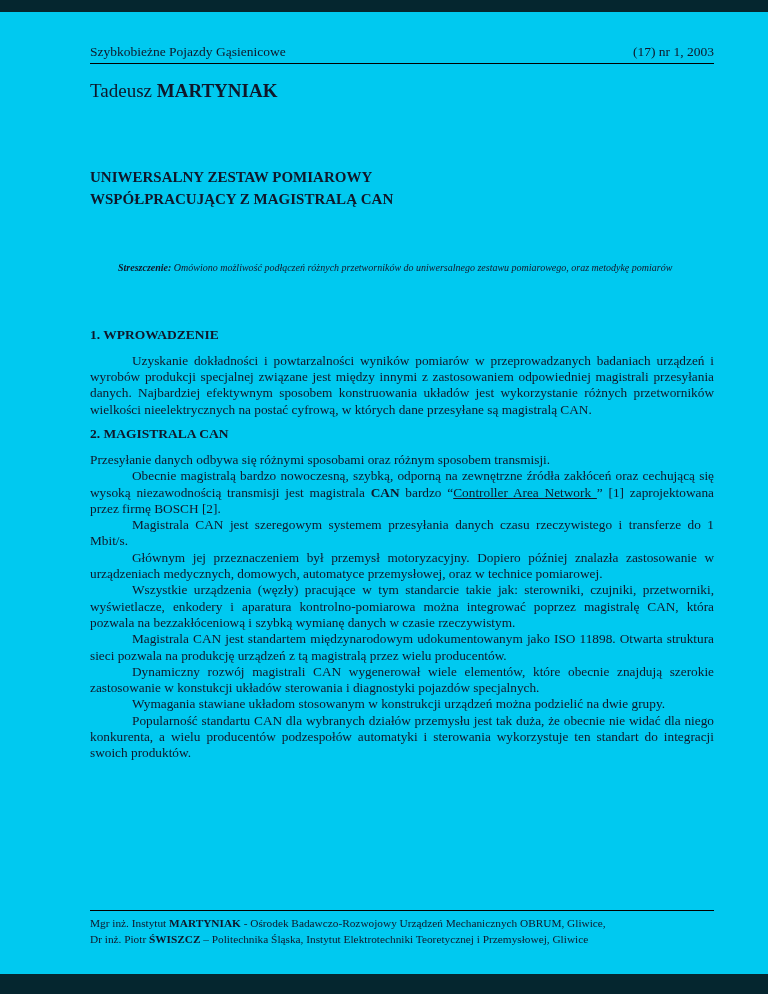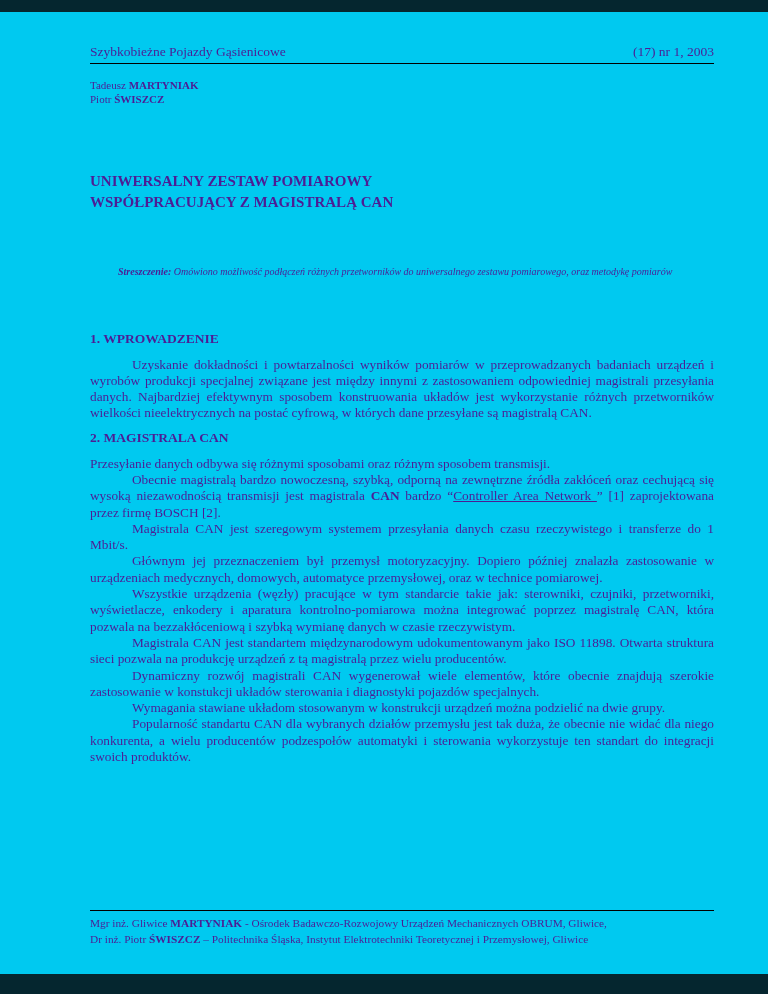--- a/index.html
+++ b/index.html
@@ -21,21 +21,21 @@
   }
   .content {
     position:absolute; left:90px; right:54px; top:44px;
   }
   .header-row {
     display:flex; justify-content:space-between; align-items:flex-end;
     font-size:13.5px;
     border-bottom:1.5px solid #000;
     padding-bottom:3px;
   }
-  .authors { margin-top:15px; font-size:11px; line-height:1.25; }
+  .authors { margin-top:15px; font-size:19px; line-height:1.25; }
   .article-title {
     margin-top:64px;
     text-align:left;
     font-weight:bold;
     font-size:15px;
     line-height:1.45;
   }
   .abstract {
     margin-top:51px;
     font-size:10px;
@@ -65,34 +65,33 @@
     border-top:1px solid #000;
     padding-top:5px;
     font-size:11.3px;
     line-height:1.4;
     text-align:justify;
   }
 </style>
 </head>
 <body>
 
-<div class="page" style="--bg: #00c9f0; --bar: #05262f; color: #4c1d95;">
+<div class="page" style="--bg: #00c9f0; --bar: #05262f; color: #0f172a;">
 
   <div class="scan-bar-top"></div>
 
   <div class="content">
 
     <div class="header-row">
       <span>Szybkobieżne Pojazdy Gąsienicowe</span>
       <span>(17) nr 1, 2003</span>
     </div>
 
     <div class="authors">
       <div><span>Tadeusz </span><span class="b">MARTYNIAK</span></div>
-      <div><span>Piotr </span><span class="b">ŚWISZCZ</span></div>
     </div>
 
     <div class="article-title">
       <div>UNIWERSALNY ZESTAW POMIAROWY</div>
       <div>WSPÓŁPRACUJĄCY Z MAGISTRALĄ CAN</div>
     </div>
 
     <p class="abstract"><span class="b">Streszczenie:</span><span> Omówiono możliwość podłączeń różnych przetworników do uniwersalnego zestawu pomiarowego, oraz metodykę pomiarów</span></p>
 
     <div class="section-heading sh1">1. WPROWADZENIE</div>
@@ -105,19 +104,19 @@
     <p class="para indent"><span>Głównym jej przeznaczeniem był przemysł motoryzacyjny. Dopiero później znalazła zastosowanie w urządzeniach medycznych, domowych, automatyce przemysłowej, oraz w technice pomiarowej.</span></p>
     <p class="para indent"><span>Wszystkie urządzenia (węzły) pracujące w tym standarcie takie jak: sterowniki, czujniki, przetworniki, wyświetlacze, enkodery i aparatura kontrolno-pomiarowa można integrować poprzez magistralę CAN, która pozwala na bezzakłóceniową i szybką wymianę danych w czasie rzeczywistym.</span></p>
     <p class="para indent"><span>Magistrala CAN jest standartem międzynarodowym udokumentowanym jako ISO 11898. Otwarta struktura sieci pozwala na produkcję urządzeń z tą magistralą przez wielu producentów.</span></p>
     <p class="para indent"><span>Dynamiczny rozwój magistrali CAN wygenerował wiele elementów, które obecnie znajdują szerokie zastosowanie w konstukcji układów sterowania i diagnostyki pojazdów specjalnych.</span></p>
     <p class="para indent"><span>Wymagania stawiane układom stosowanym w konstrukcji urządzeń można podzielić na dwie grupy.</span></p>
     <p class="para indent"><span>Popularność standartu CAN dla wybranych działów przemysłu jest tak duża, że obecnie nie widać dla niego konkurenta, a wielu producentów podzespołów automatyki i sterowania wykorzystuje ten standart do integracji swoich produktów.</span></p>
 
   </div>
 
   <div class="footer">
-    <div><span>Mgr inż. Gliwice </span><span class="b">MARTYNIAK</span><span> - Ośrodek Badawczo-Rozwojowy Urządzeń Mechanicznych OBRUM, Gliwice,</span></div>
+    <div><span>Mgr inż. Instytut </span><span class="b">MARTYNIAK</span><span> - Ośrodek Badawczo-Rozwojowy Urządzeń Mechanicznych OBRUM, Gliwice,</span></div>
     <div><span>Dr inż. Piotr </span><span class="b">ŚWISZCZ</span><span> – Politechnika Śląska, Instytut Elektrotechniki Teoretycznej i Przemysłowej, Gliwice</span></div>
   </div>
 
   <div class="scan-bar-bottom"></div>
 
 </div>
 
 </body></html>

